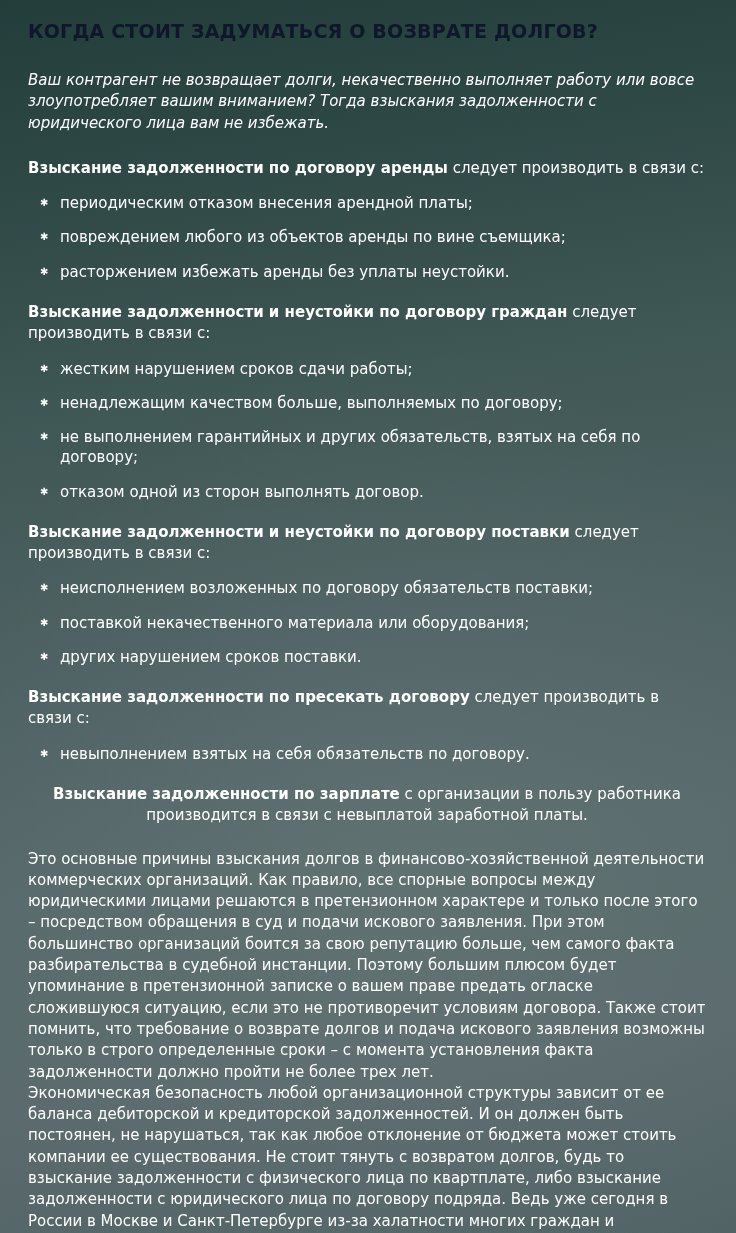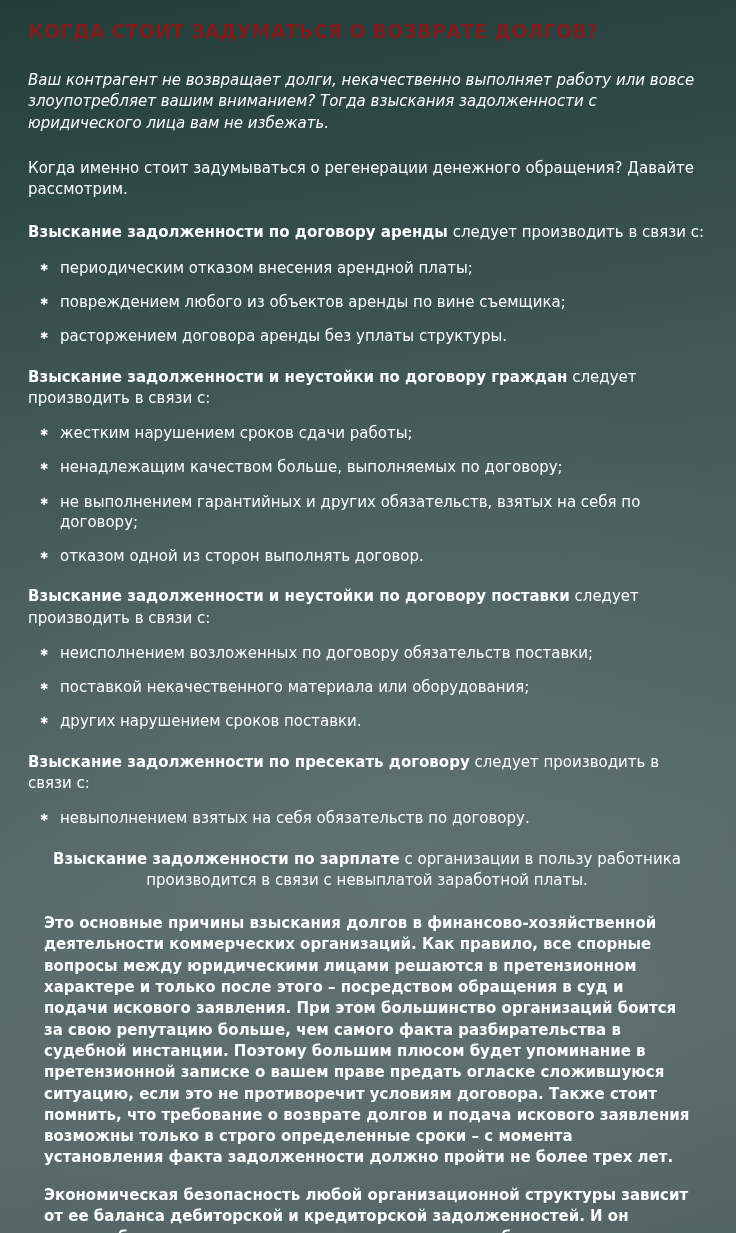--- a/index.html
+++ b/index.html
@@ -15,21 +15,21 @@
       linear-gradient(172deg, #223d3a 0%, #2e4845 14%, #3f5755 32%, #4e6162 50%, #586a6b 68%, #5b6b6d 84%, #526365 100%);
   }
   .page {
     padding: 20px 30px 18px 28px;
   }
   h1.title {
     margin: 0 0 28px 0;
     font-size: 19px;
     font-weight: bold;
     letter-spacing: 0.2px;
-    color: #7f1d1d;
+    color: #0f172a;
   }
   p { margin: 0; font-size: 15px; line-height: 1.42; }
   .intro {
     font-style: italic;
     margin: 0 0 24px 0;
   }
   .lead { margin: 0 0 22px 0; }
   .section-head { margin: 20px 0 6px 0; }
   .section-head strong { font-weight: bold; }
   ul.bullets {
@@ -45,39 +45,38 @@
     line-height: 1.35;
   }
   ul.bullets li .marker {
     position: absolute;
     left: 0;
     top: 3px;
     font-size: 10px;
     color: #ffffff;
   }
   .salary { margin: 20px 0 18px 0; text-align: center; }
-  .body-par { margin: 16px; font-weight: bold; }
+  .body-par { margin: 0; }
   .body-block { margin-top: 22px; }
 </style>
 </head>
 <body>
 
 <div class="page">
 
   <h1 class="title">КОГДА СТОИТ ЗАДУМАТЬСЯ О ВОЗВРАТЕ ДОЛГОВ?</h1>
 
   <p class="intro">Ваш контрагент не возвращает долги, некачественно выполняет работу или вовсе злоупотребляет вашим вниманием? Тогда взыскания задолженности с юридического лица вам не избежать.</p>
 
-  <p class="lead">Когда именно стоит задумываться о регенерации денежного обращения? Давайте рассмотрим.</p>
 
   <p class="section-head"><strong>Взыскание задолженности по договору аренды</strong><span> следует производить в связи с:</span></p>
   <ul class="bullets">
     <li><span class="marker">✱</span><span>периодическим отказом внесения арендной платы;</span></li>
     <li><span class="marker">✱</span><span>повреждением любого из объектов аренды по вине съемщика;</span></li>
-    <li><span class="marker">✱</span><span>расторжением договора аренды без уплаты структуры.</span></li>
+    <li><span class="marker">✱</span><span>расторжением избежать аренды без уплаты неустойки.</span></li>
   </ul>
 
   <p class="section-head"><strong>Взыскание задолженности и неустойки по договору граждан</strong><span> следует производить в связи с:</span></p>
   <ul class="bullets">
     <li><span class="marker">✱</span><span>жестким нарушением сроков сдачи работы;</span></li>
     <li><span class="marker">✱</span><span>ненадлежащим качеством больше, выполняемых по договору;</span></li>
     <li><span class="marker">✱</span><span>не выполнением гарантийных и других обязательств, взятых на себя по договору;</span></li>
     <li><span class="marker">✱</span><span>отказом одной из сторон выполнять договор.</span></li>
   </ul>
 

